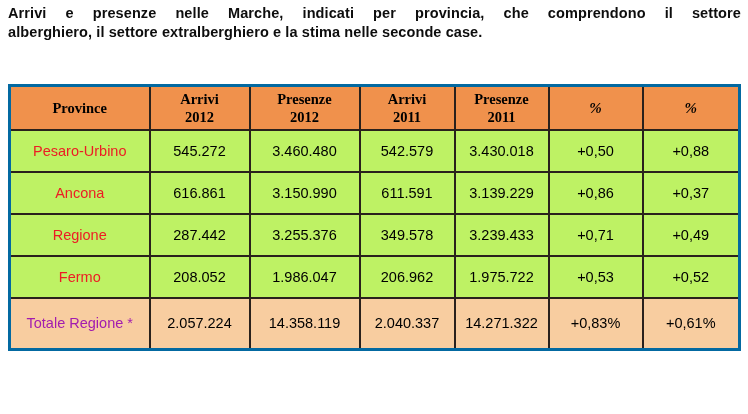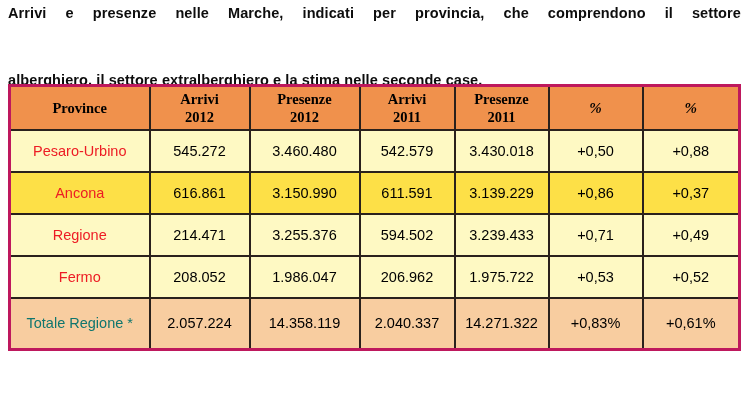--- a/index.html
+++ b/index.html
@@ -14,28 +14,28 @@
   .title-block {
     position: absolute;
     left: 8px; top: 4px; width: 733px;
     font-weight: bold;
     font-size: 14.5px;
     line-height: 19px;
     color: #0d0d0d;
     letter-spacing: 0.1px;
   }
   .title-line1 { text-align: justify; text-align-last: justify; }
-  .title-line2 { text-align: left; margin-top: 48px; }
+  .title-line2 { text-align: left; }
 
   table.data-table {
     position: absolute;
     left: 8px; top: 84px;
     border-collapse: collapse;
     table-layout: fixed;
-    border: 3px solid #be185d;
+    border: 3px solid #0369a1;
   }
   .data-table th, .data-table td {
     border: 2px solid #2a211c;
     text-align: center;
     vertical-align: middle;
     overflow: hidden;
   }
   .data-table th {
     background: #F0914C;
     font-family: "Liberation Serif", serif;
@@ -49,25 +49,25 @@
   .data-table th.pct-col {
     font-style: italic;
     font-size: 15px;
   }
   .data-table td {
     font-size: 14.5px;
     color: #000000;
     height: 42px;
     background: #FBE9DB;
   }
-  tr.row-dark td { background: #fde047; }
-  tr.row-light td { background: #fef9c3; }
+  tr.row-dark td { background: #bef264; }
+  tr.row-light td { background: #bef264; }
   td.province-cell { color: #ED1C24; }
   tr.total-row td { height: 52px; background: #F8CDA0; }
-  tr.total-row td.province-cell { color: #0f766e; }
+  tr.total-row td.province-cell { color: #a21caf; }
 </style>
 </head>
 <body>
 
 <div class="page">
 
   <div class="title-block">
     <div class="title-line1">Arrivi e presenze nelle Marche, indicati per provincia, che comprendono il settore</div>
     <div class="title-line2">alberghiero, il settore extralberghiero e la stima nelle seconde case.</div>
   </div>
@@ -111,23 +111,23 @@
         <td class="province-cell">Ancona</td>
         <td>616.861</td>
         <td>3.150.990</td>
         <td>611.591</td>
         <td>3.139.229</td>
         <td>+0,86</td>
         <td>+0,37</td>
       </tr>
       <tr class="row-light">
         <td class="province-cell">Regione</td>
-        <td>214.471</td>
+        <td>287.442</td>
         <td>3.255.376</td>
-        <td>594.502</td>
+        <td>349.578</td>
         <td>3.239.433</td>
         <td>+0,71</td>
         <td>+0,49</td>
       </tr>
       <tr class="row-light">
         <td class="province-cell">Fermo</td>
         <td>208.052</td>
         <td>1.986.047</td>
         <td>206.962</td>
         <td>1.975.722</td>

